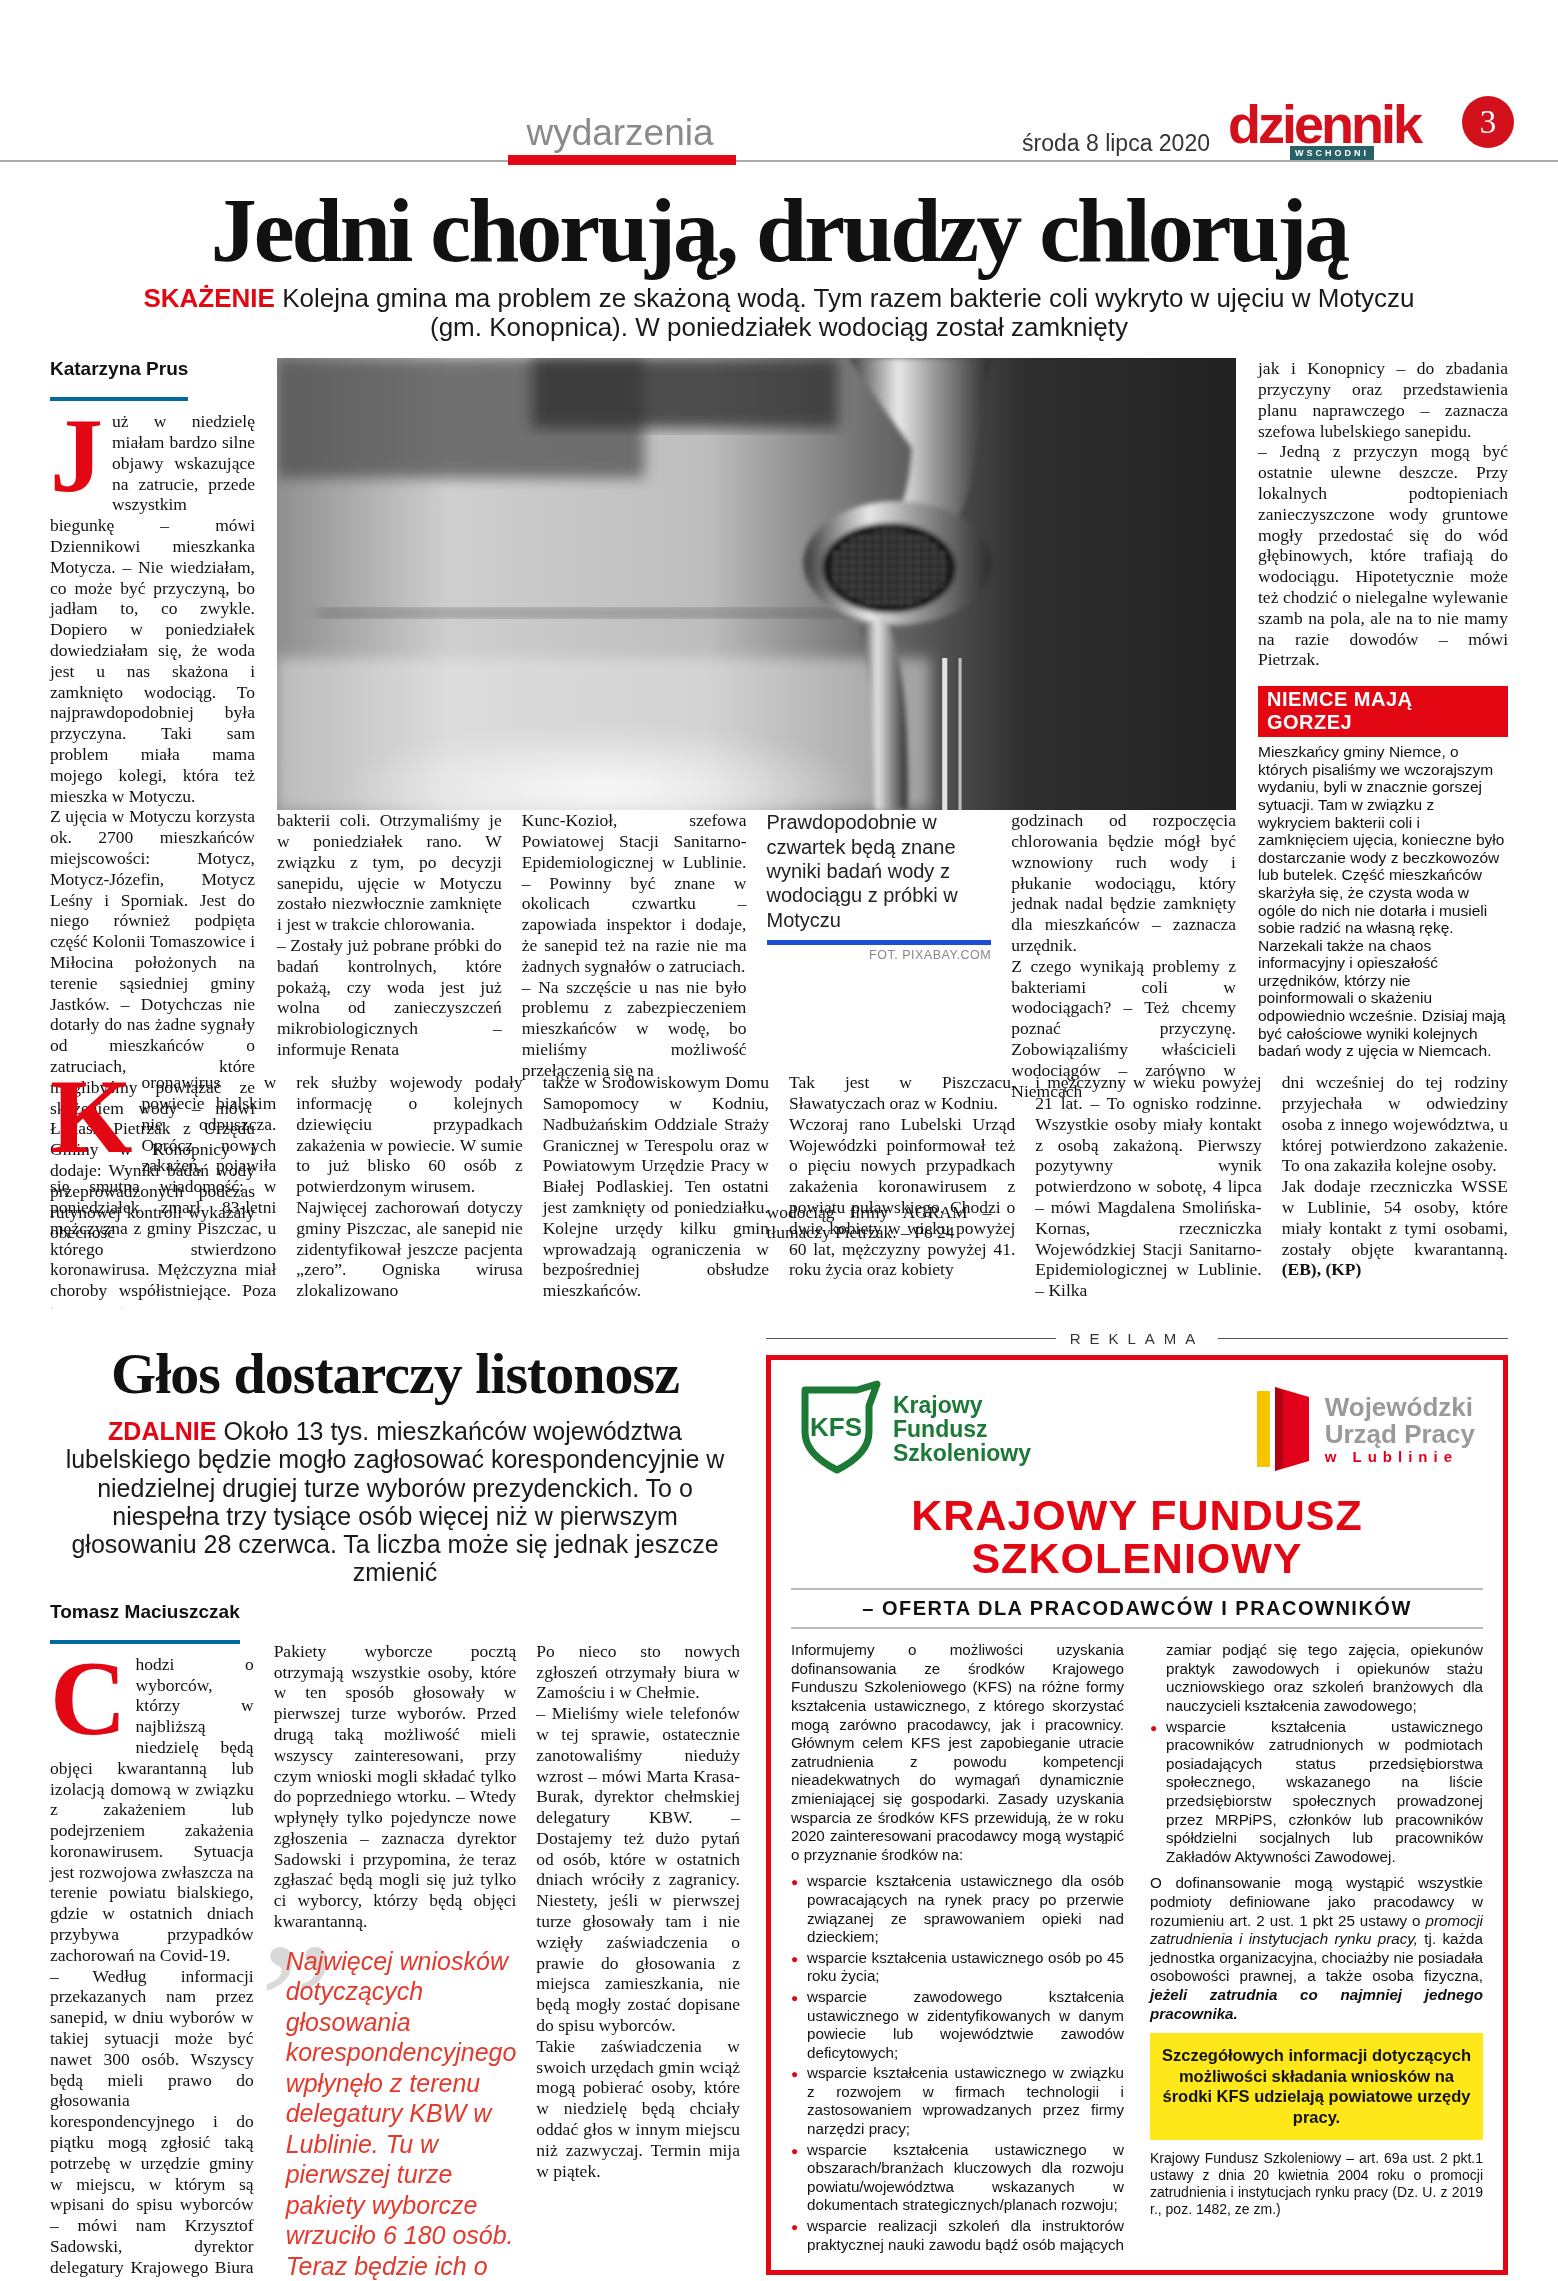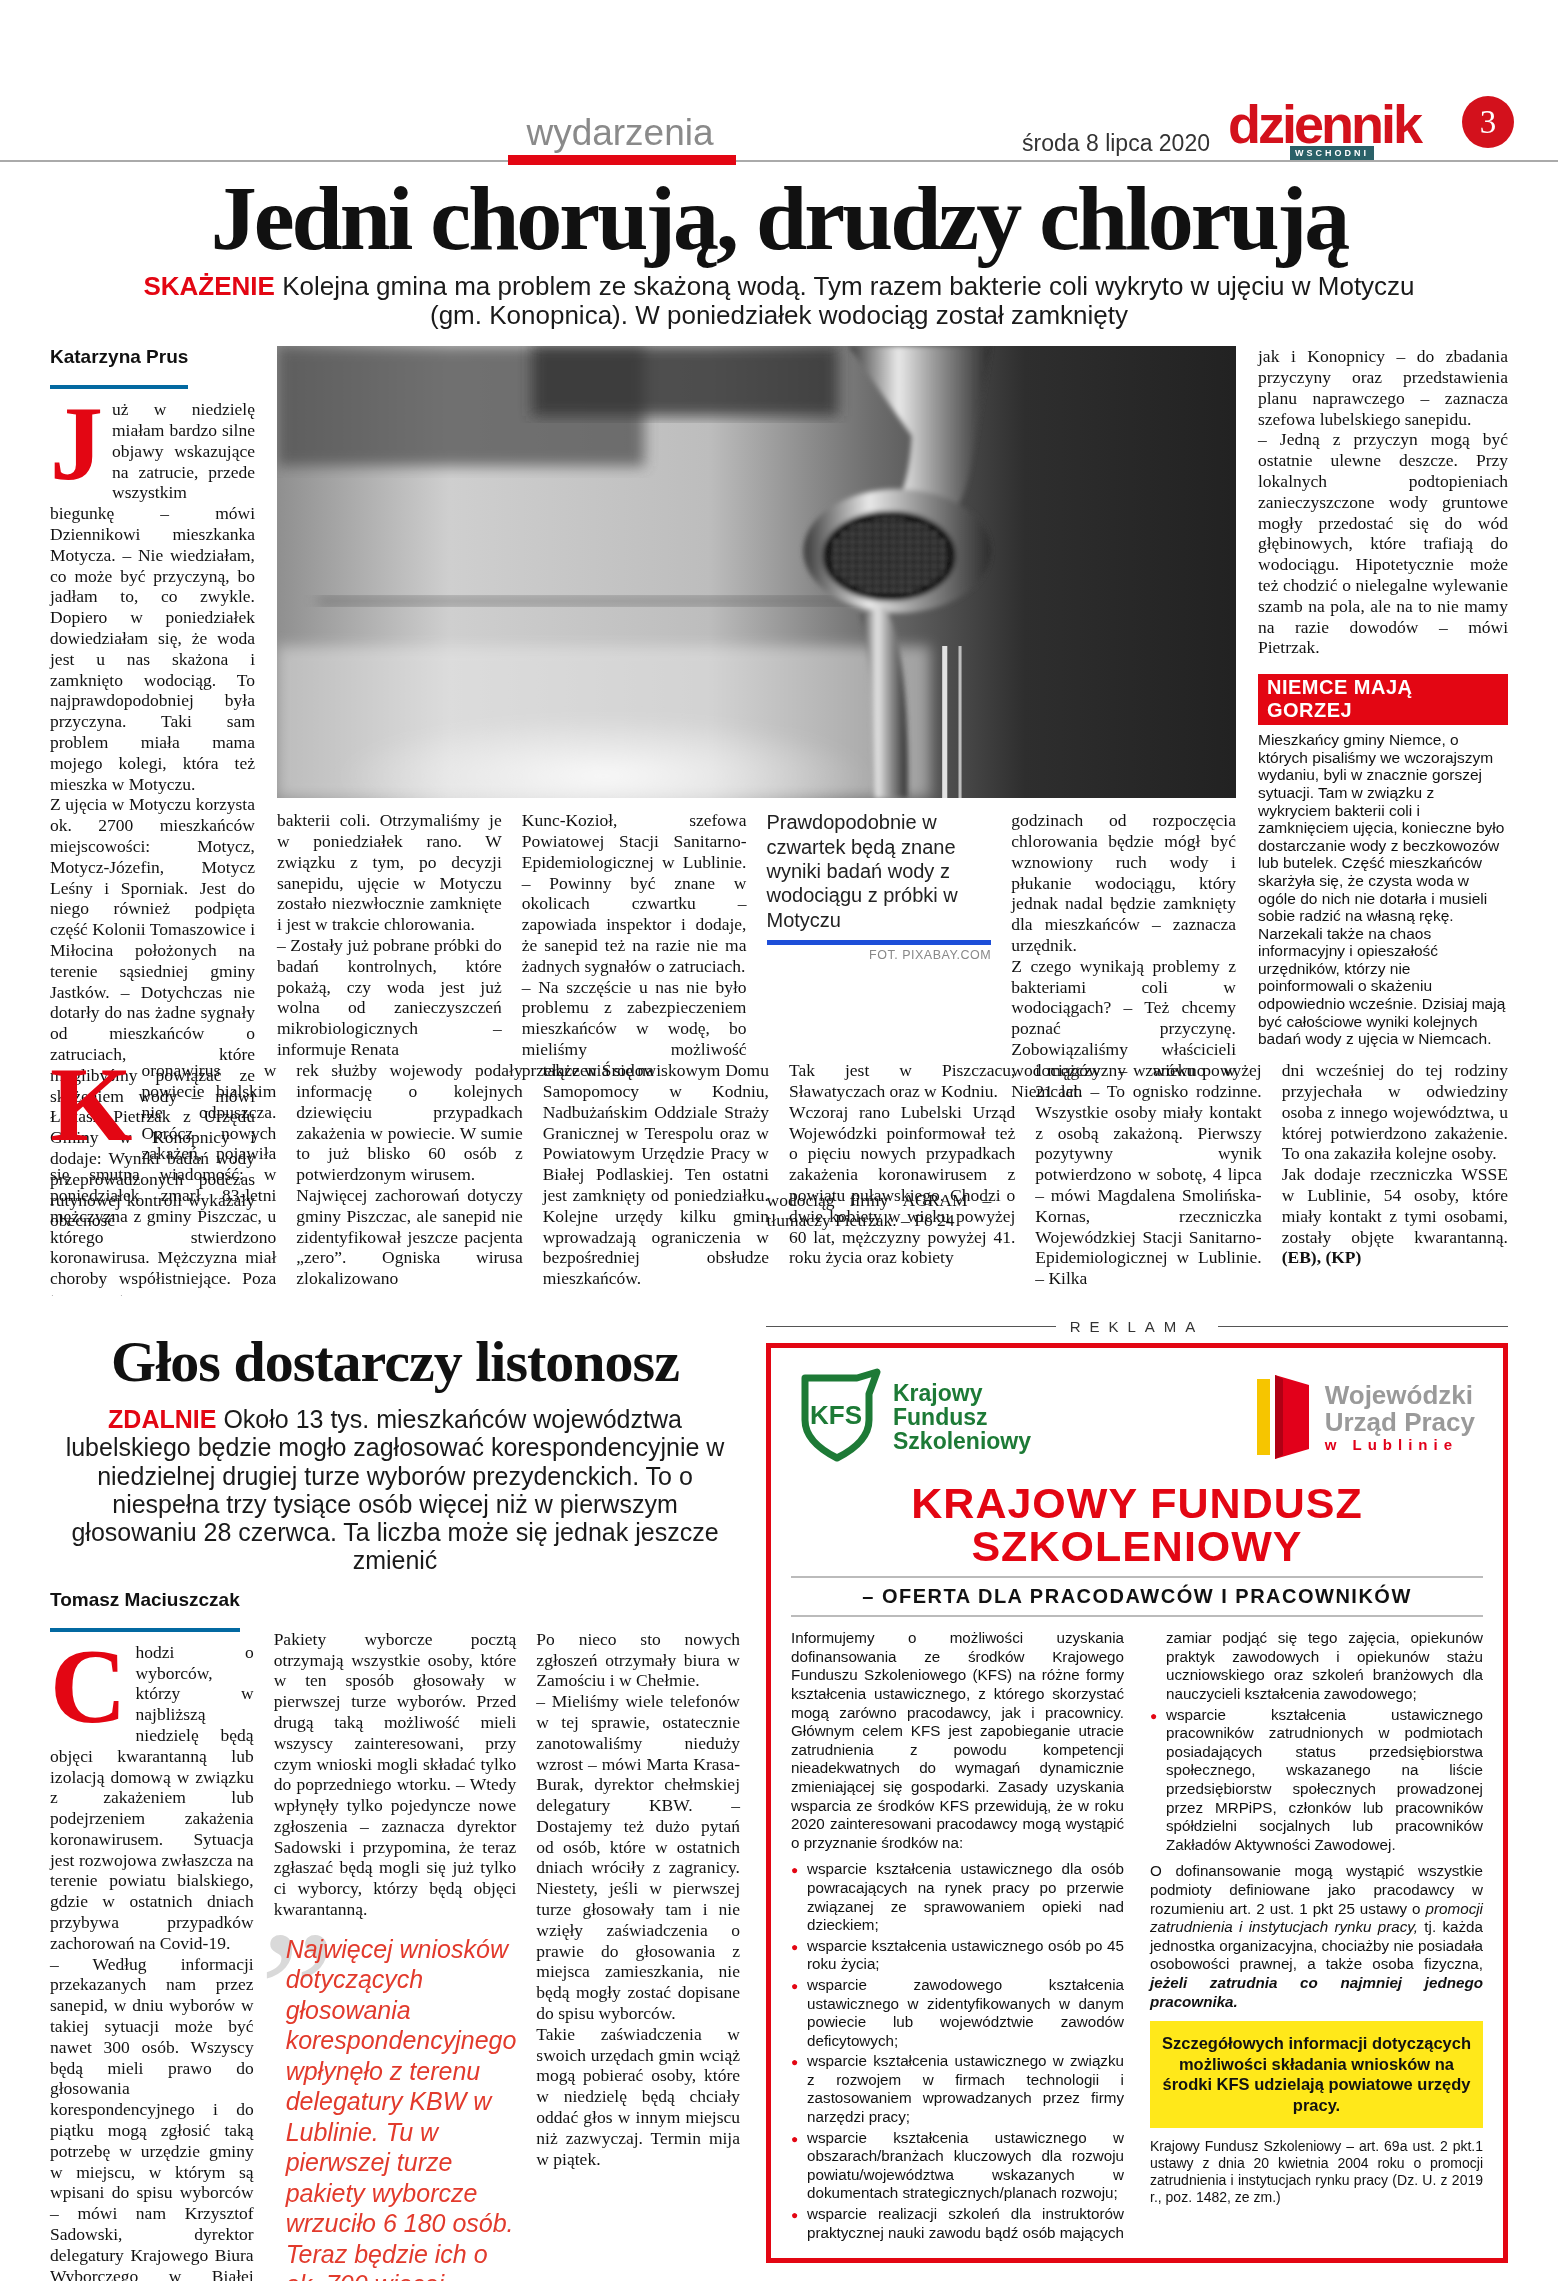--- a/index.html
+++ b/index.html
@@ -16,34 +16,34 @@
     font-family:"Liberation Sans", sans-serif; font-size:23px; color:#333; }
   .masthead { position:absolute; left:1228px; top:100px; font-family:"Liberation Sans", sans-serif;
     font-weight:bold; font-size:54px; letter-spacing:-3px; color:#d3111c; line-height:0.9; }
   .masthead-sub { position:absolute; left:1290px; top:146px; background:#2a6168; color:#fff;
     font-family:"Liberation Sans", sans-serif; font-size:9px; font-weight:bold; letter-spacing:3px; padding:2px 5px; }
   .page-circle { position:absolute; left:1462px; top:96px; width:52px; height:52px; border-radius:50%;
     background:#d3111c; color:#fff; text-align:center; line-height:52px; font-size:33px; font-family:"Liberation Serif", serif; }
 
   
   .h1 { text-align:center; font-weight:bold; font-size:92px; letter-spacing:-3px; line-height:1.0;
-    margin:6px 40px 8px; font-family:"Liberation Serif", serif; }
+    margin:18px 40px 8px; font-family:"Liberation Serif", serif; }
   .lead1 { width:1320px; margin:8px auto 0; text-align:center; font-family:"Liberation Sans", sans-serif;
     font-size:26px; line-height:1.12; color:#1a1a1a; font-weight:400; }
   .kicker { color:#e30613; font-weight:bold; }
 
   .a1 { display:grid; grid-template-columns:205px 1fr 250px; column-gap:22px; margin:16px 50px 0; height:714px; }
   .byline { display:inline-block; font-family:"Liberation Sans", sans-serif; font-weight:bold; font-size:19px;
     border-bottom:4px solid #0369a1; padding-bottom:17px; margin-bottom:10px; }
   .serif-body { font-size:17.5px; line-height:20.8px; text-align:justify; white-space:pre-line; }
   .dropcap { float:left; font-weight:bold; font-size:106px; line-height:0.76; color:#e30613; margin:5px 9px 0 0;
     font-family:"Liberation Serif", serif; }
   .a1-mid { display:flex; flex-direction:column; }
   .photo { height:452px; width:100%; }
-  .midcols { display:grid; grid-template-columns:repeat(4,1fr); column-gap:20px; margin-top:12px; flex:1; }
+  .midcols { display:grid; grid-template-columns:repeat(4,1fr); column-gap:20px; flex:1; }
   .capcol { display:flex; flex-direction:column; font-family:"Liberation Sans", sans-serif; }
   .caption { font-size:20px; line-height:1.22; color:#222; }
   .credit { border-top:5px solid #1d4ed8; margin-top:8px; padding-top:3px; text-align:right;
     font-size:12.5px; color:#888; letter-spacing:0.5px; }
   .capcol .serif-cont { margin-top:auto; font-family:"Liberation Serif", serif; font-size:17.5px; line-height:20.8px; text-align:justify; }
   .a1-right { display:flex; flex-direction:column; }
   .sidebox { margin-top:16px; }
   .sidebox-title { display:inline-block; background:#e30613; color:#fff; font-family:"Liberation Sans", sans-serif;
     font-weight:bold; font-size:20px; letter-spacing:0.5px; padding:2px 9px 3px; margin-bottom:6px; }
   .sidebox-text { font-family:"Liberation Sans", sans-serif; font-size:15.5px; line-height:17.6px; color:#111; }

